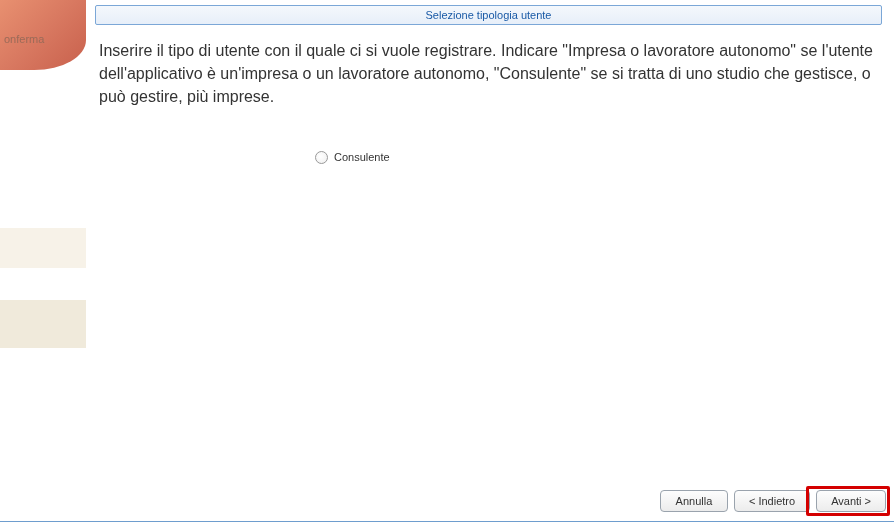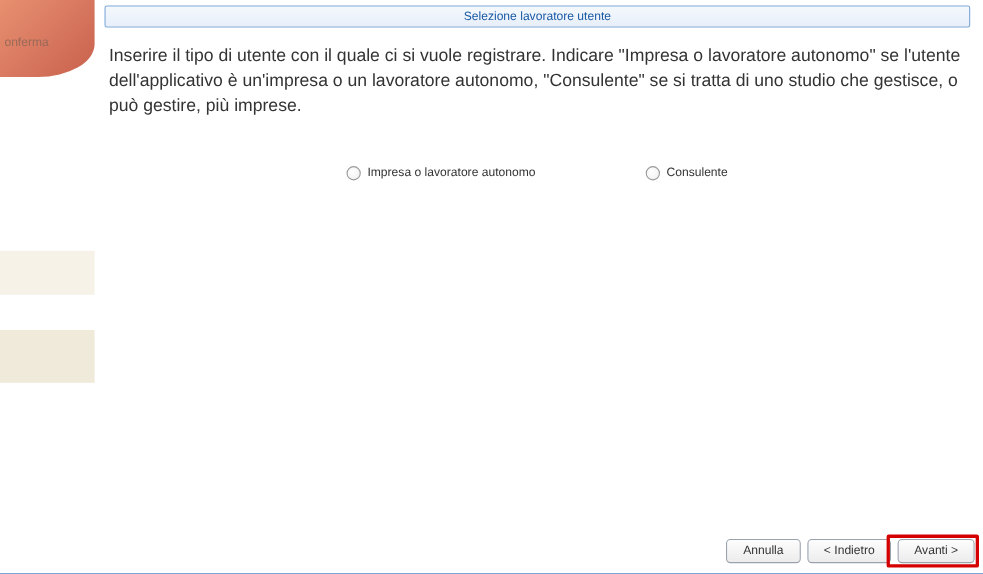--- a/index.html
+++ b/index.html
@@ -140,28 +140,24 @@
 <body>
 
 <div class="sidebar">
   <div class="sidebar-top"></div>
   <div class="sidebar-label">onferma</div>
   <div class="sidebar-band1"></div>
   <div class="sidebar-band2"></div>
 </div>
 
 <div class="main">
-  <div class="panel-header">Selezione lavoratore utente</div>
+  <div class="panel-header">Selezione tipologia utente</div>
   <div class="description">Inserire il tipo di utente con il quale ci si vuole registrare. Indicare "Impresa o lavoratore autonomo" se l'utente dell'applicativo è un'impresa o un lavoratore autonomo, "Consulente" se si tratta di uno studio che gestisce, o può gestire, più imprese.</div>
 
   <div class="radio-row">
-    <label class="radio-item">
-      <span class="radio-circle"></span>
-      <span class="radio-label">Impresa o lavoratore autonomo</span>
-    </label>
     <label class="radio-item">
       <span class="radio-circle"></span>
       <span class="radio-label">Consulente</span>
     </label>
   </div>
 </div>
 
 <div class="footer">
   <button class="btn">Annulla</button>
   <button class="btn">&lt; Indietro</button>

